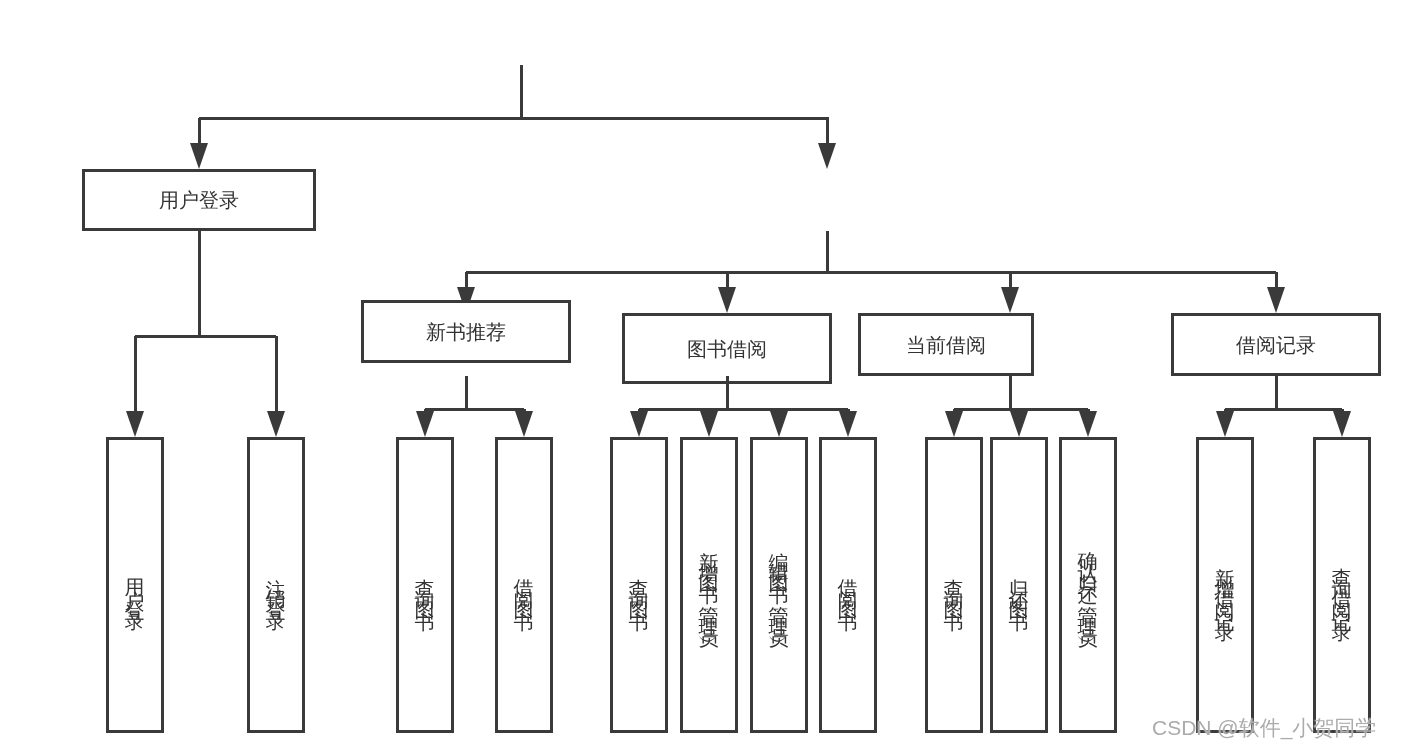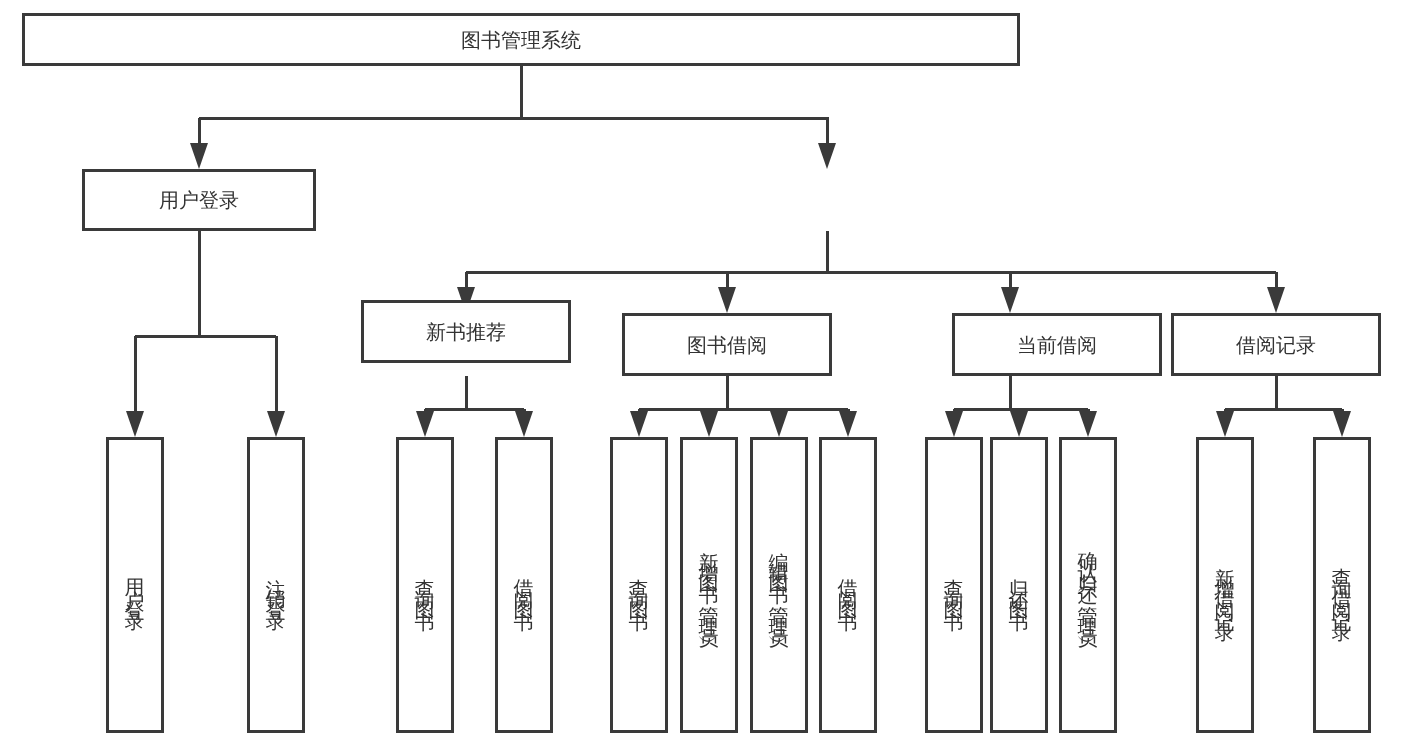--- a/index.html
+++ b/index.html
@@ -70,23 +70,20 @@
     color: #ababab;
     text-shadow: 0 0 2px #ffffff;
     white-space: nowrap;
   }
 </style>
 </head>
 <body>
 
 <div id="stage">
 
-  <div class="box" style="left:22px; top:13px; width:998px; height:53px;">
-    <span>图书管理系统</span>
-  </div>
 
   <div class="vline" style="left:520px; top:65px; height:53px;"></div>
   <div class="hline" style="left:199px; top:117px; width:630px;"></div>
   <div class="arrow" style="left:190px; top:118px; height:51px;">
       <i class="shaft"></i>
       <i class="head"></i>
     </div>
   <div class="arrow" style="left:818px; top:118px; height:51px;">
       <i class="shaft"></i>
       <i class="head"></i>
@@ -122,24 +119,24 @@
       <i class="head"></i>
     </div>
   <div class="arrow" style="left:1267px; top:272px; height:41px;">
       <i class="shaft"></i>
       <i class="head"></i>
     </div>
 
   <div class="box" style="left:361px; top:300px; width:210px; height:63px;">
     <span>新书推荐</span>
   </div>
-  <div class="box" style="left:622px; top:313px; width:210px; height:63px;">
+  <div class="box" style="left:622px; top:313px; width:210px; height:71px;">
     <span>图书借阅</span>
   </div>
-  <div class="box" style="left:952px; top:313px; width:210px; height:63px;">
+  <div class="box" style="left:858px; top:313px; width:176px; height:63px;">
     <span>当前借阅</span>
   </div>
   <div class="box" style="left:1171px; top:313px; width:210px; height:63px;">
     <span>借阅记录</span>
   </div>
 
   <div class="vline" style="left:465px; top:376px; height:33px;"></div>
   <div class="hline" style="left:425px; top:408px; width:99px;"></div>
   <div class="arrow" style="left:416px; top:409px; height:28px;">
       <i class="shaft"></i>
@@ -232,14 +229,15 @@
     <span>确认归还（管理员）</span>
   </div>
 
   <div class="box leaf" style="left:1196px; top:437px; width:58px; height:296px;">
     <span>新增借阅记录</span>
   </div>
   <div class="box leaf" style="left:1313px; top:437px; width:58px; height:296px;">
     <span>查询借阅记录</span>
   </div>
 
+  <div class="watermark">CSDN @软件_小贺同学</div>
 
 </div>
 
 </body></html>

